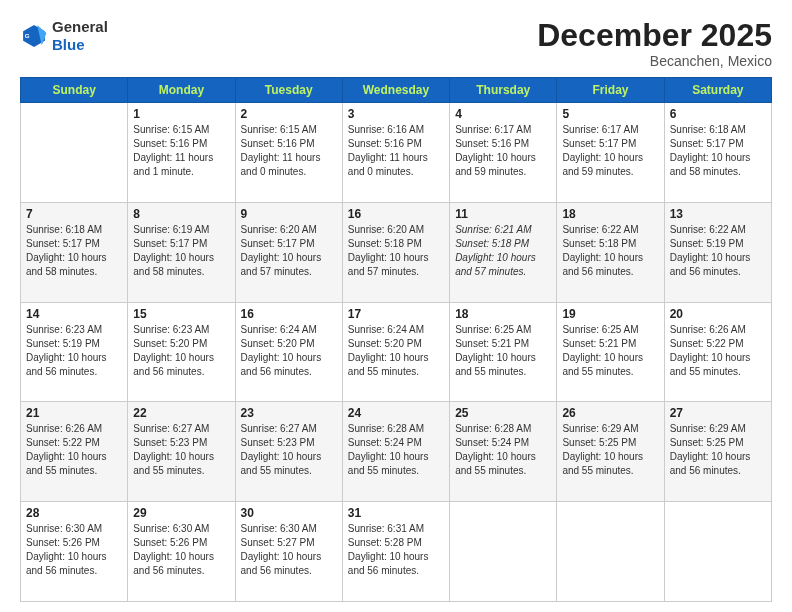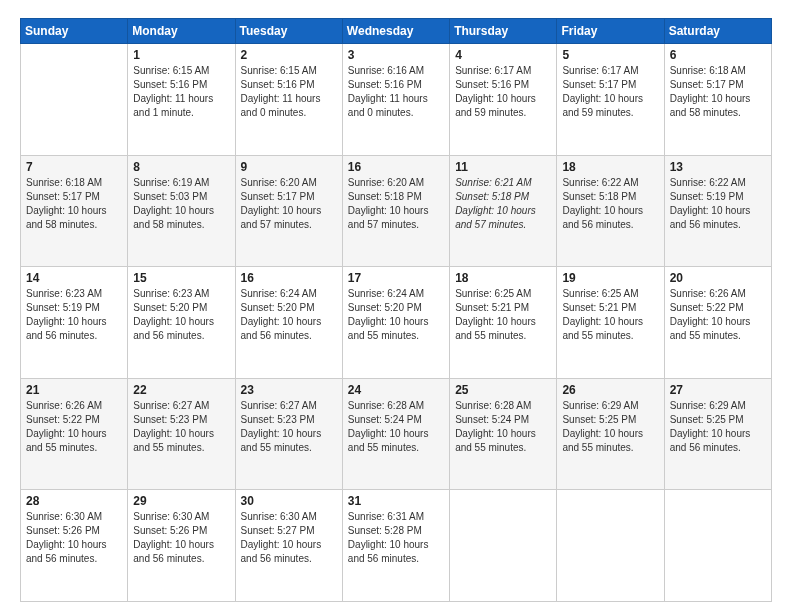--- a/index.html
+++ b/index.html
@@ -54,25 +54,25 @@
     }
     .calendar {
       flex: 1;
       border: 1px solid #ccc;
       border-collapse: collapse;
       width: 100%;
       table-layout: fixed;
     }
     .calendar th {
       background: #1565c0;
-      color: #ffffff;
+      color: #bef264;
       font-size: 12px;
       font-weight: bold;
       padding: 5px 4px;
-      text-align: left;
+      text-align: center;
       border: 1px solid #1255a0;
     }
     .calendar td {
       vertical-align: top;
       padding: 4px 5px;
       border: 1px solid #ccc;
       font-size: 9.5px;
       color: #333;
       height: 88px;
     }
@@ -92,20 +92,37 @@
       background: #f9f9f9;
     }
     tr:nth-child(odd) td { background: #fff; }
     tr:nth-child(even) td { background: #f5f5f5; }
     .calendar thead tr th { background: #1565c0; }
   </style>
 </head>
 <body>
 
 <div class="page">
+  <div class="header">
+    <div class="logo">
+      <svg class="logo-icon" viewBox="0 0 36 36">
+        <polygon points="18,4 32,12 32,24 18,32 4,24 4,12" fill="#1565c0"></polygon>
+        <polygon points="22,4 34,14 28,30" fill="#42a5f5"></polygon>
+        <text x="6" y="20" font-size="8" fill="white" font-weight="bold">G</text>
+      </svg>
+      <div class="logo-text">
+        <div>General</div>
+        <div class="blue">Blue</div>
+      </div>
+    </div>
+    <div class="title-block">
+      <div class="month-title">December 2025</div>
+      <div class="subtitle">Becanchen, Mexico</div>
+    </div>
+  </div>
 
   <table class="calendar">
     <thead>
       <tr>
       <th>Sunday</th>
           <th>Monday</th>
           <th>Tuesday</th>
           <th>Wednesday</th>
           <th>Thursday</th>
           <th>Friday</th>
@@ -162,21 +179,21 @@
           <td>
             <span class="day-num">7</span>
             <div class="day-info" style="white-space: pre-line;">Sunrise: 6:18 AM
 Sunset: 5:17 PM
 Daylight: 10 hours
 and 58 minutes.</div>
           </td>
           <td>
             <span class="day-num">8</span>
             <div class="day-info" style="white-space: pre-line;">Sunrise: 6:19 AM
-Sunset: 5:03 PM
+Sunset: 5:17 PM
 Daylight: 10 hours
 and 58 minutes.</div>
           </td>
           <td>
             <span class="day-num">9</span>
             <div class="day-info" style="white-space: pre-line;">Sunrise: 6:20 AM
 Sunset: 5:17 PM
 Daylight: 10 hours
 and 57 minutes.</div>
           </td>

